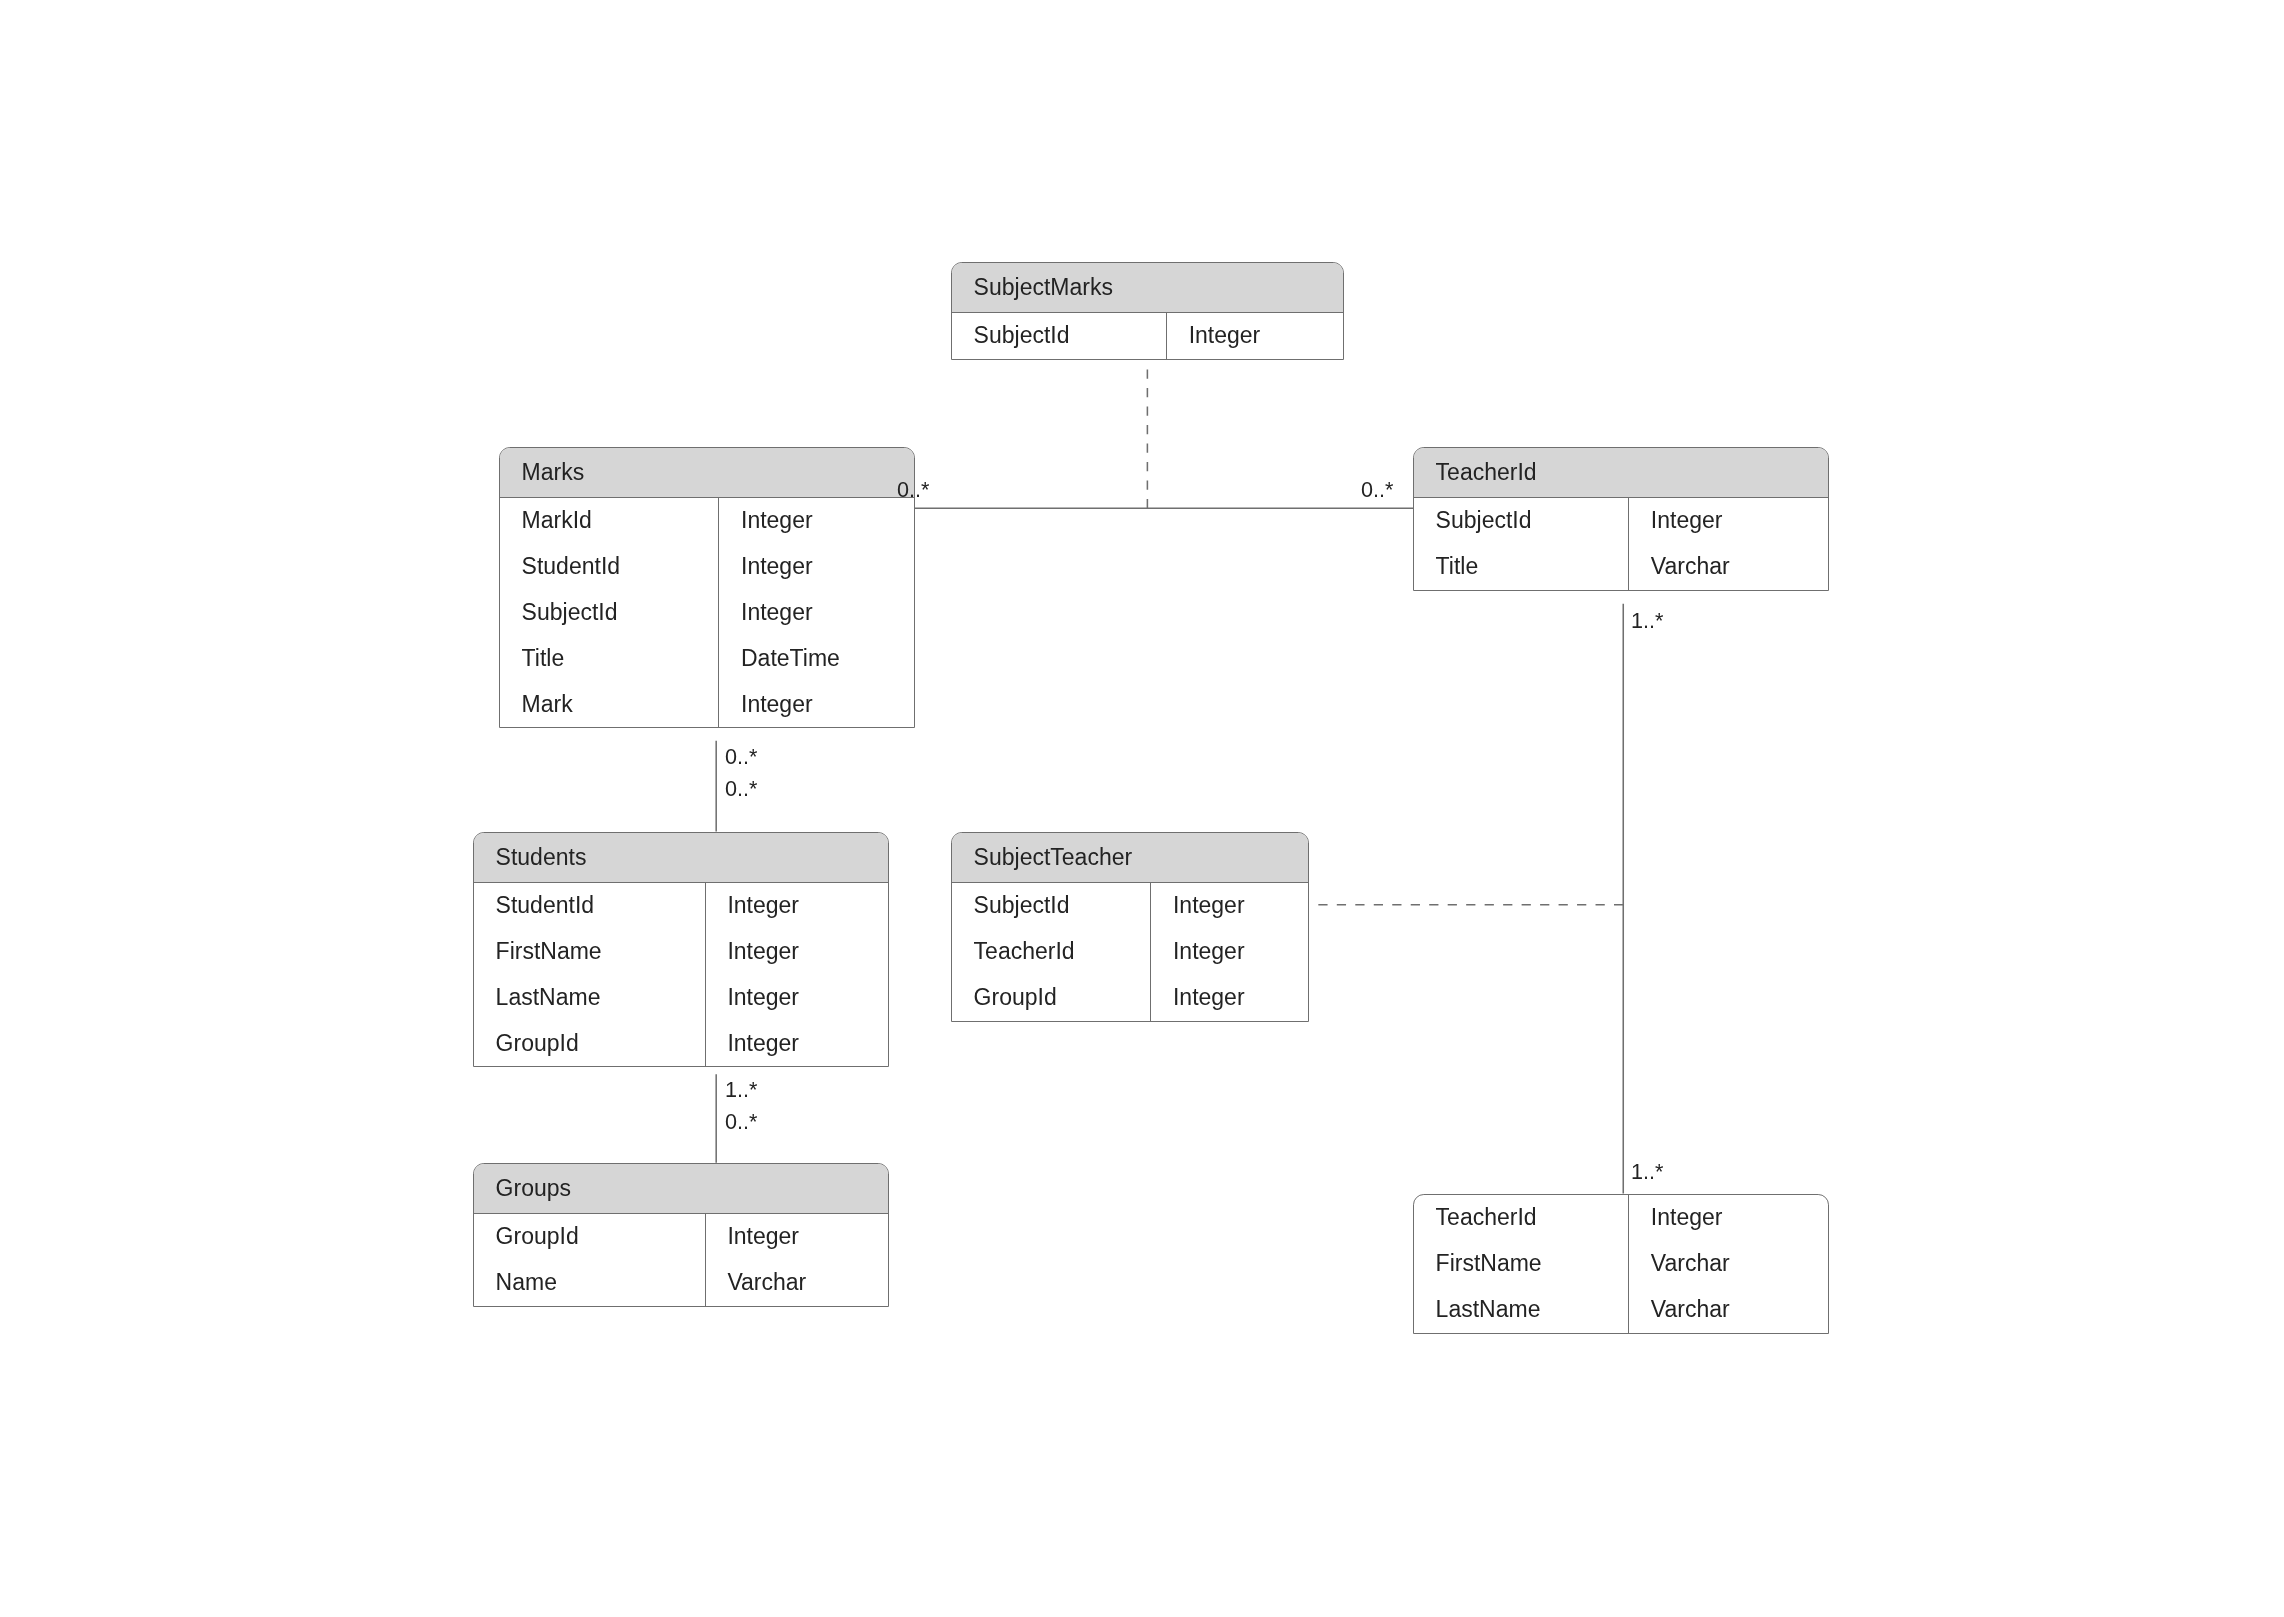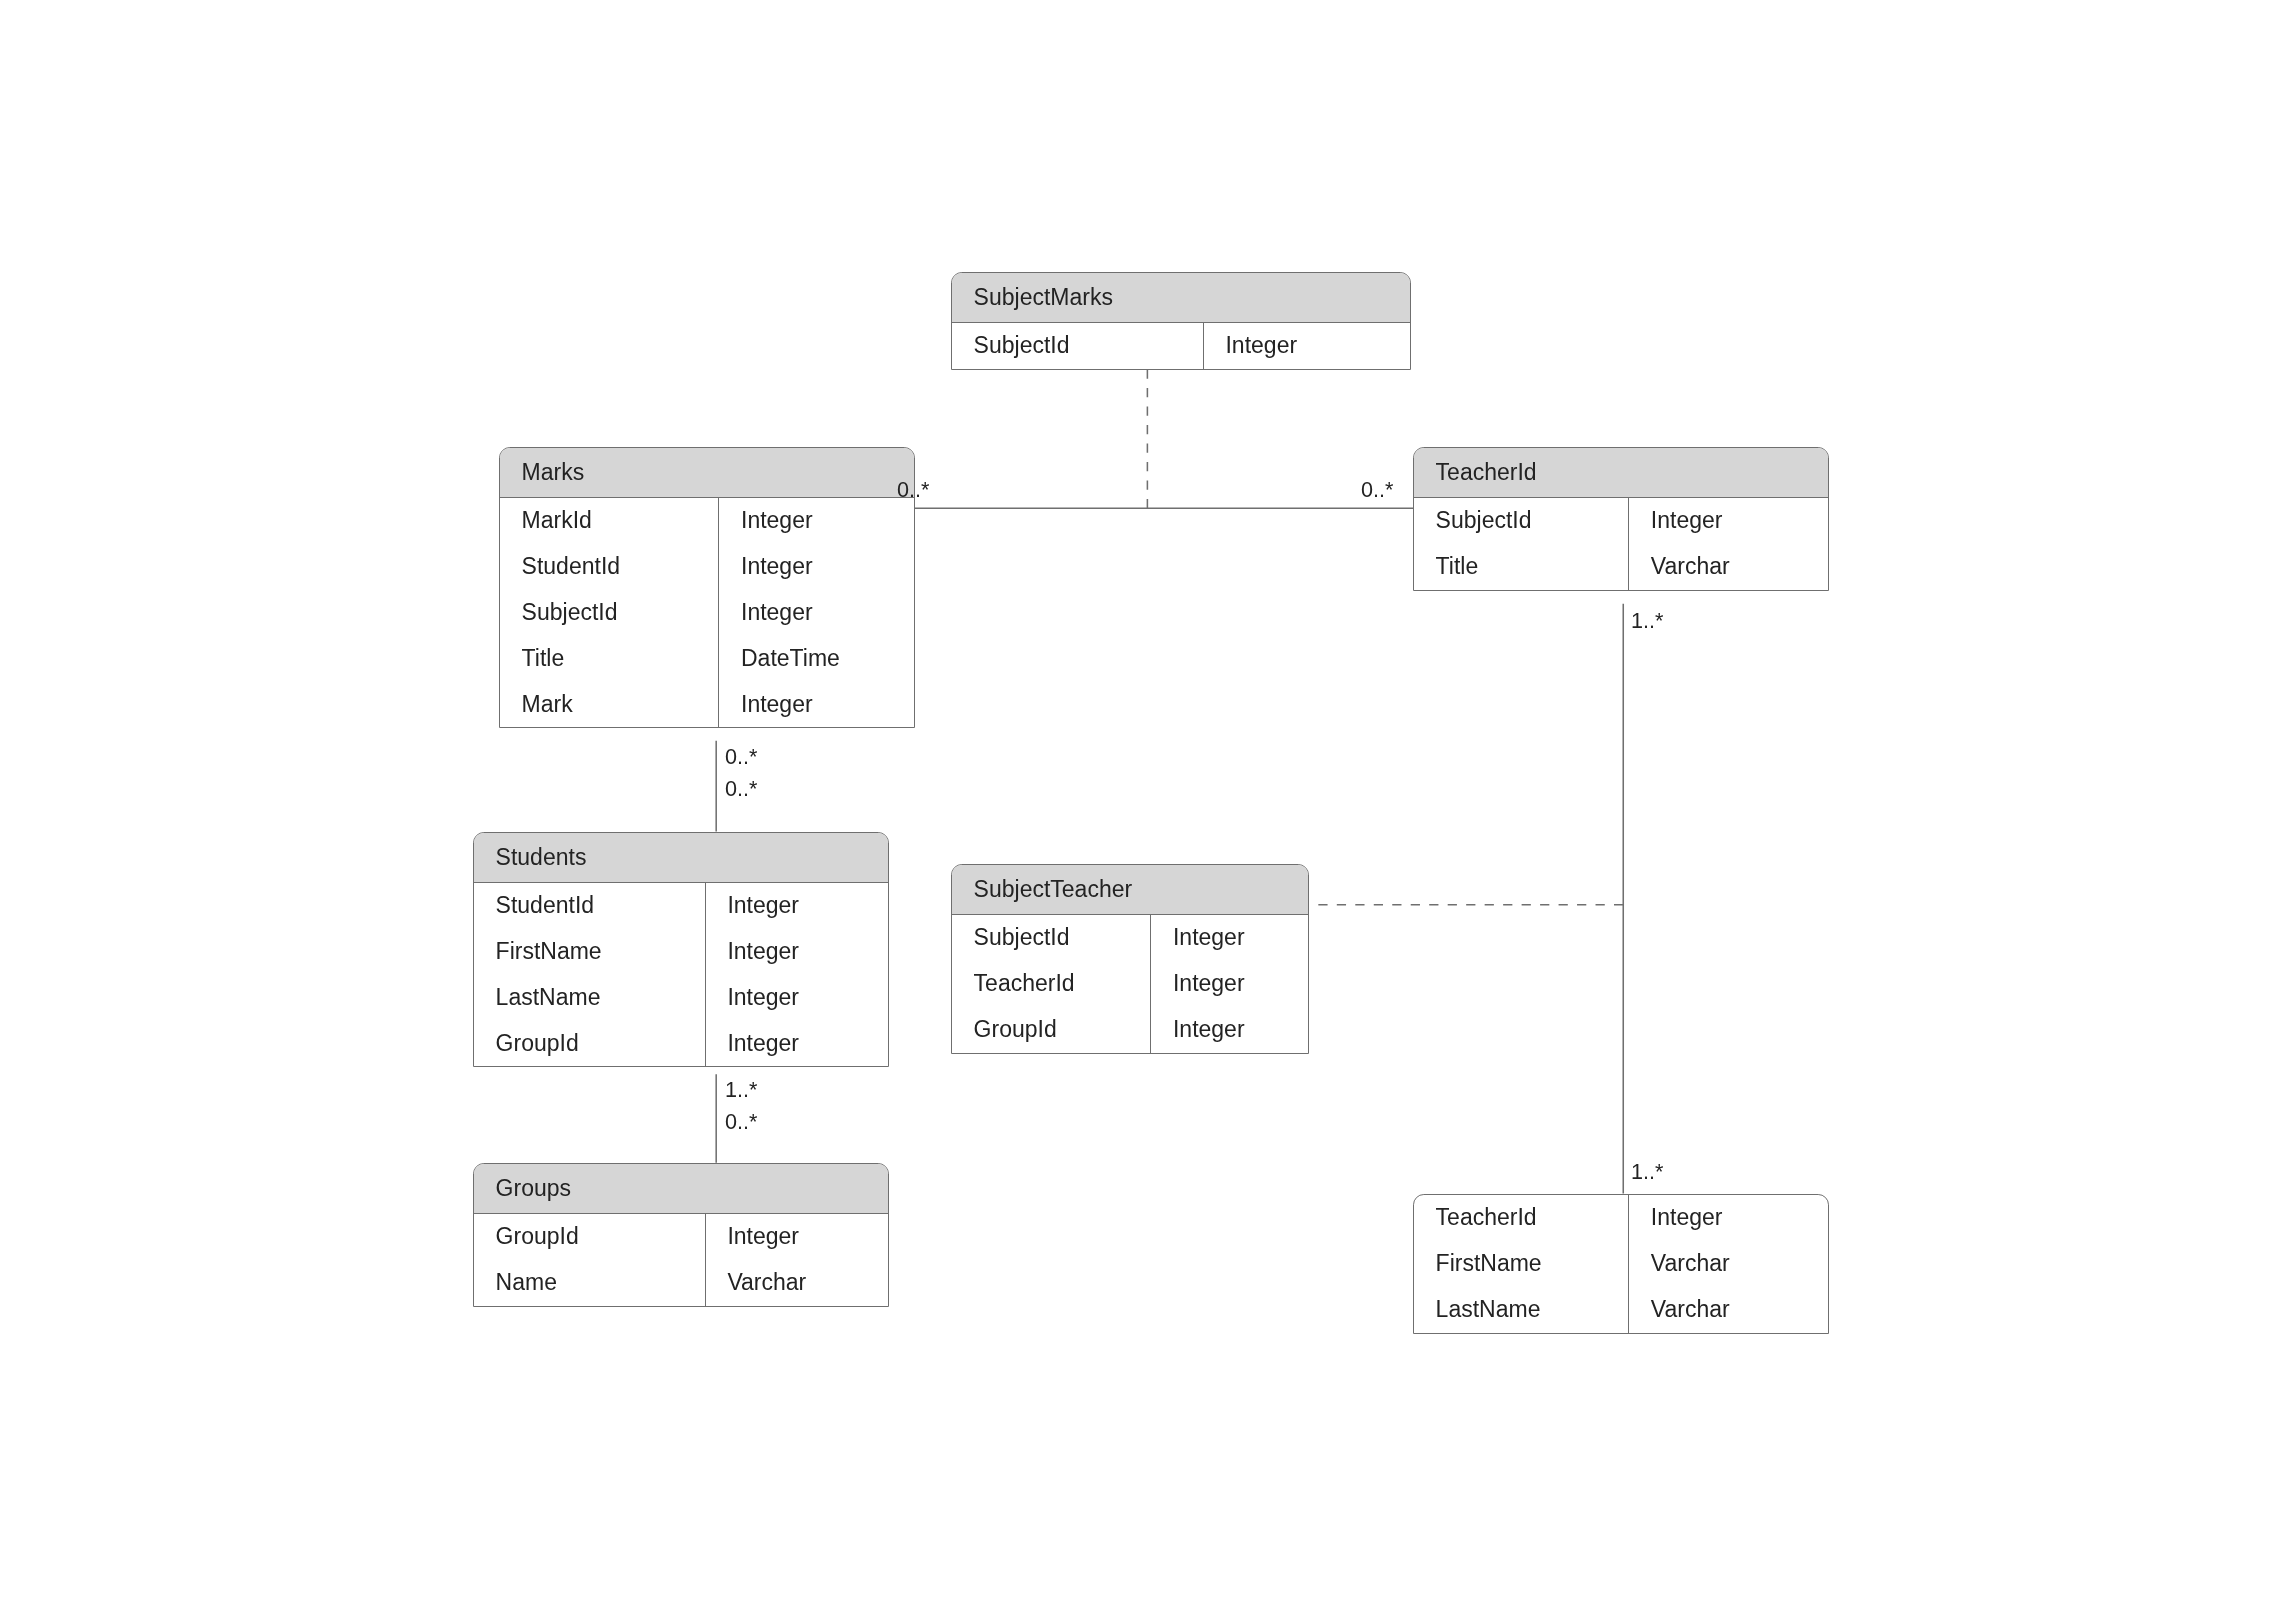--- a/index.html
+++ b/index.html
@@ -76,21 +76,21 @@
 
     <line x1="2108" y1="784" x2="2108" y2="1550" stroke="#6f6f6f" stroke-width="2"></line>
 
     <line x1="2108" y1="1175" x2="1700" y2="1175" stroke="#6f6f6f" stroke-width="2" stroke-dasharray="12 12"></line>
 
     <line x1="930" y1="962" x2="930" y2="1080" stroke="#6f6f6f" stroke-width="2"></line>
 
     <line x1="930" y1="1395" x2="930" y2="1510" stroke="#6f6f6f" stroke-width="2"></line>
   </svg>
 
-  <div class="entity" style="left:951px; top:272px; width:460px; --name-w:55%;">
+  <div class="entity" style="left:951px; top:262px; width:393px; --name-w:55%;">
     <div class="title">SubjectMarks</div>
     <div class="rows">
       <div class="row">
         <div class="cell name">SubjectId</div>
         <div class="cell type">Integer</div>
       </div>
     </div>
   </div>
 
   <div class="entity" style="left:473px; top:447px; width:416px;margin-left:26px; --name-w:53%;">
@@ -148,21 +148,21 @@
         <div class="cell name">LastName</div>
         <div class="cell type">Integer</div>
       </div>
       <div class="row">
         <div class="cell name">GroupId</div>
         <div class="cell type">Integer</div>
       </div>
     </div>
   </div>
 
-  <div class="entity" style="left:951px; top:832px; width:358px;margin-top:32px; --name-w:56%;">
+  <div class="entity" style="left:951px; top:832px; width:358px; --name-w:56%;">
     <div class="title">SubjectTeacher</div>
     <div class="rows">
       <div class="row">
         <div class="cell name">SubjectId</div>
         <div class="cell type">Integer</div>
       </div>
       <div class="row">
         <div class="cell name">TeacherId</div>
         <div class="cell type">Integer</div>
       </div>

